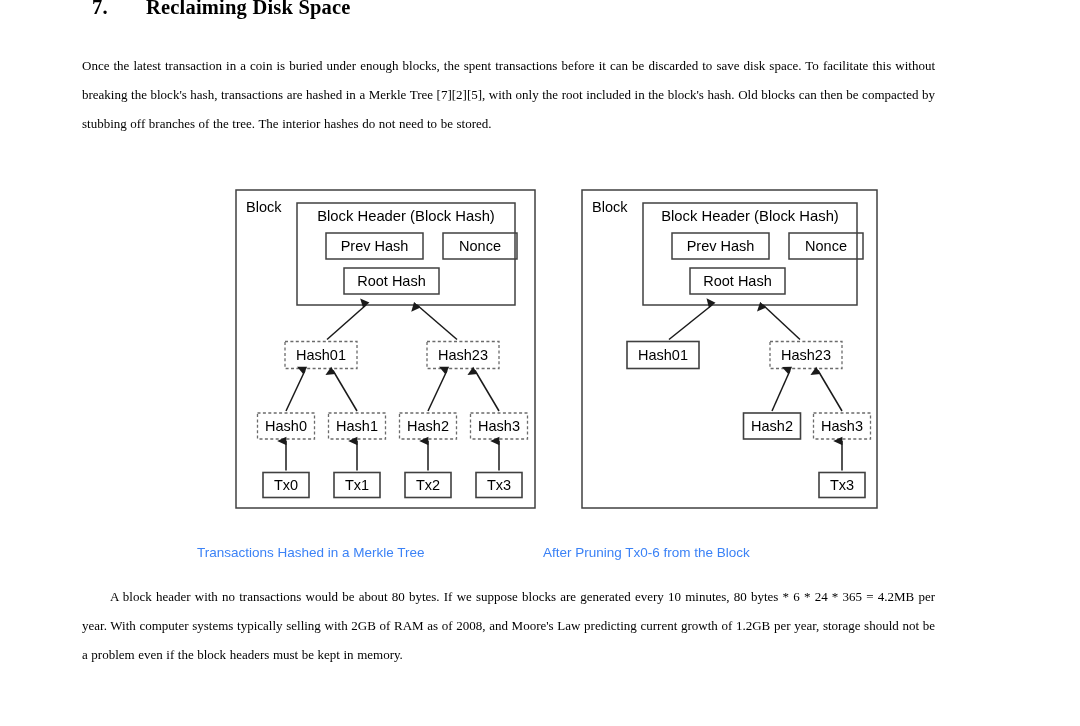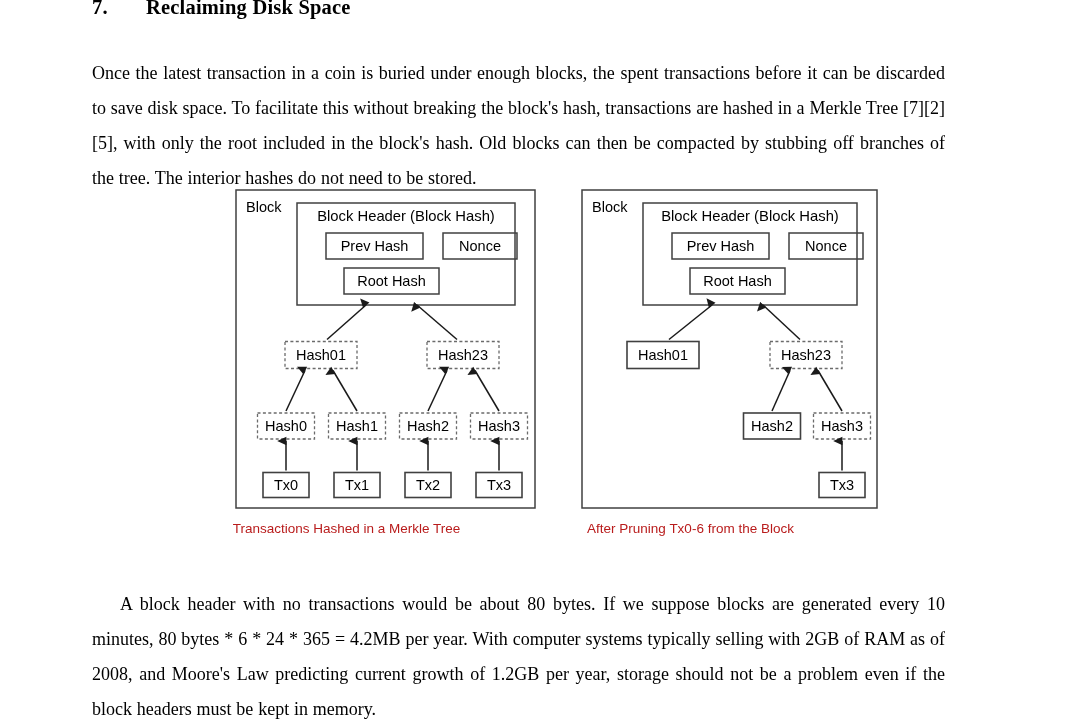--- a/index.html
+++ b/index.html
@@ -30,24 +30,24 @@
     white-space: nowrap;
   }
   .section-heading .sec-num {
     display: inline-block;
     width: 54px;
   }
 
   
   .para {
     position: absolute;
-    left: 92px;
+    left: 82px;
     width: 853px;
-    font-size: 18px;
-    line-height: 35px;
+    font-size: 13px;
+    line-height: 29px;
     text-align: justify;
     text-justify: inter-word;
     word-spacing: 0.3px;
   }
   #para-intro { top: 38px; }
   #para-outro { top: 569px; text-indent: 28px; }
 
   
   .figure-area {
     position: absolute;
@@ -57,23 +57,23 @@
     height: 726px;
     pointer-events: none;
     padding-left: 39px;
   }
   .figure-area svg { display: block; }
 
   .fig-caption {
     position: absolute;
     font-family: "Liberation Sans", "DejaVu Sans", sans-serif;
     font-size: 13.5px;
-    color: #b91c1c;
-    text-align: center;
+    color: #3b82f6;
     white-space: nowrap;
+    margin-top: 24px;
   }
   #caption-left  { left: 197px; top: 521px; width: 299px; }
   #caption-right { left: 543px; top: 521px; width: 295px; }
 </style>
 </head>
 <body>
 
 <div class="section-heading">
   <span class="sec-num">7.</span><span>Reclaiming Disk Space</span>
 </div>

